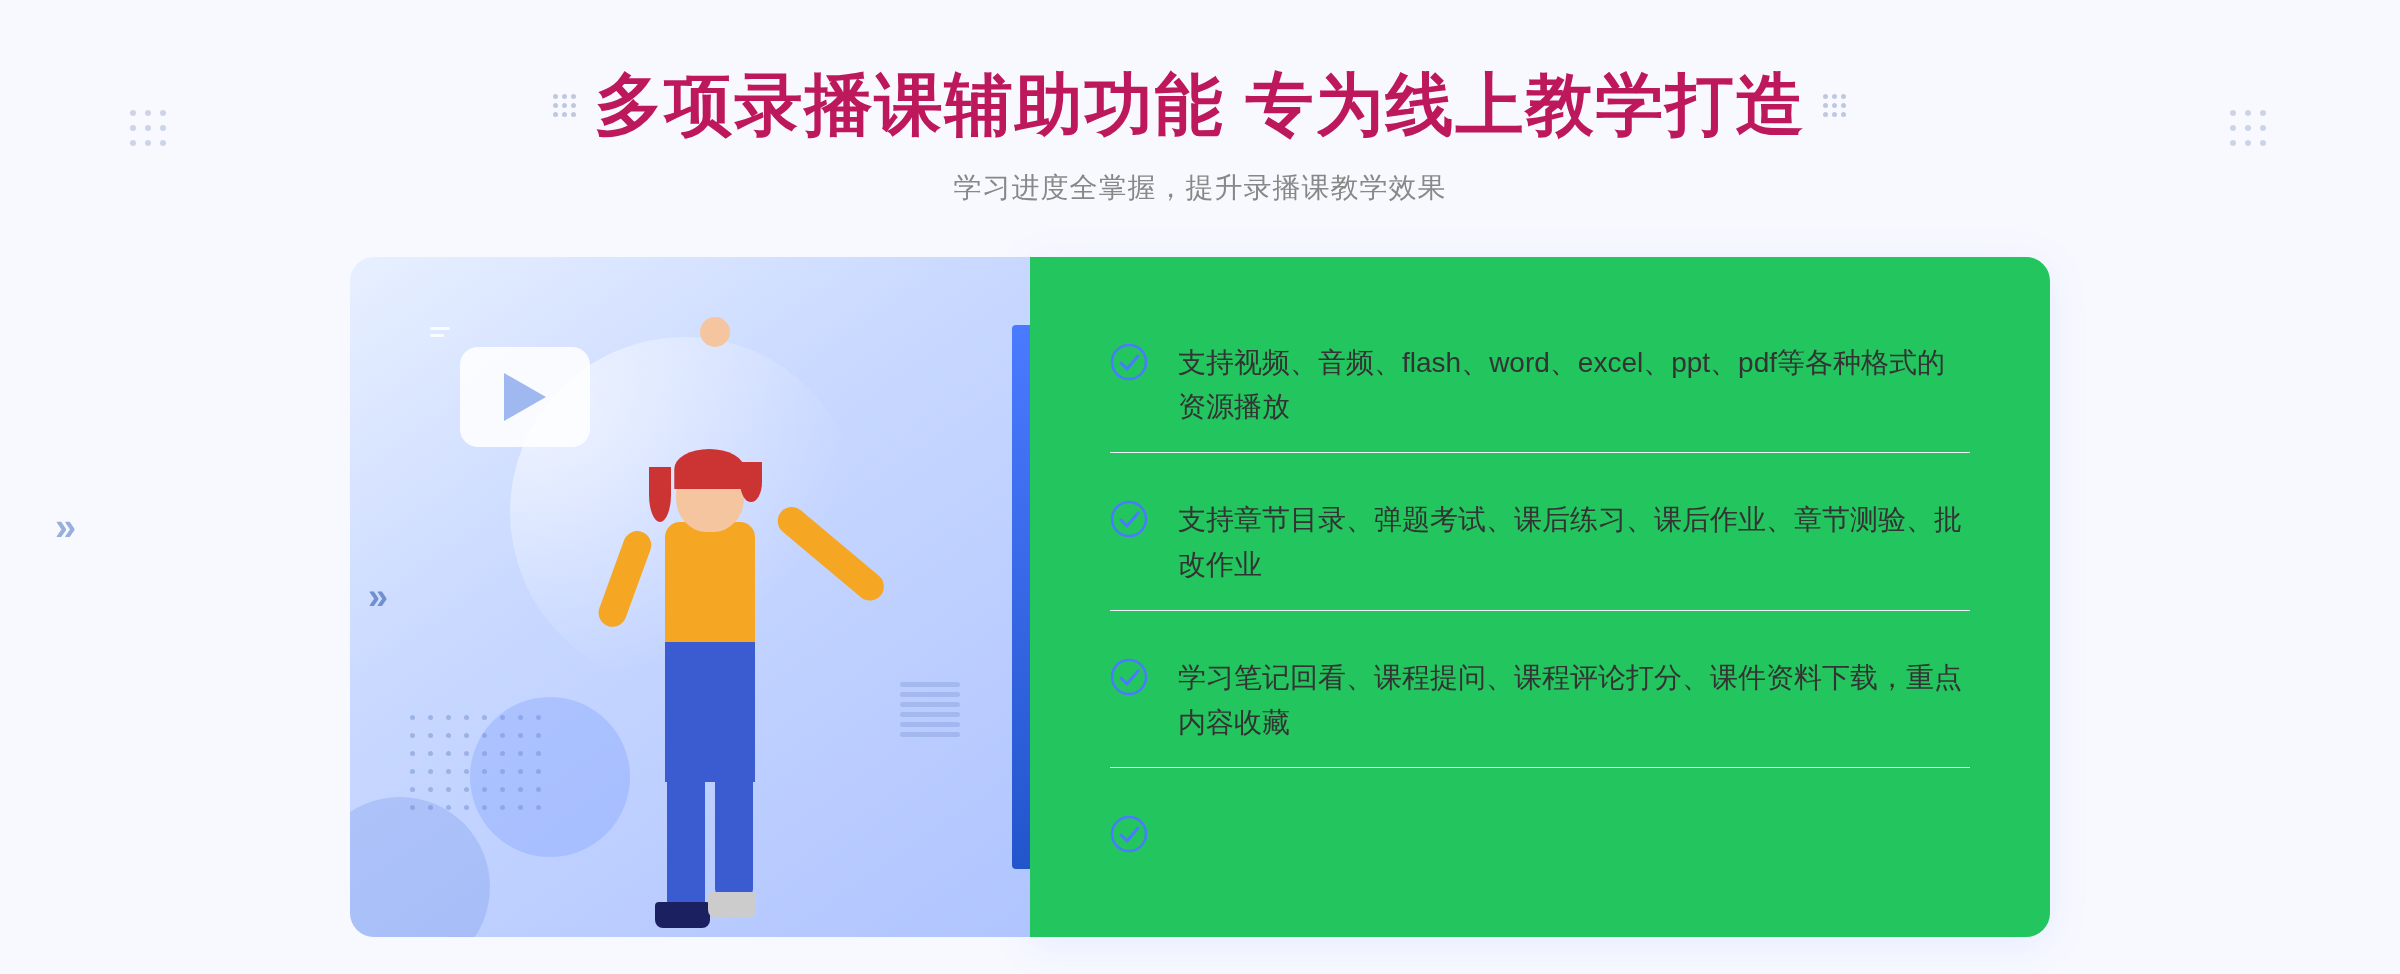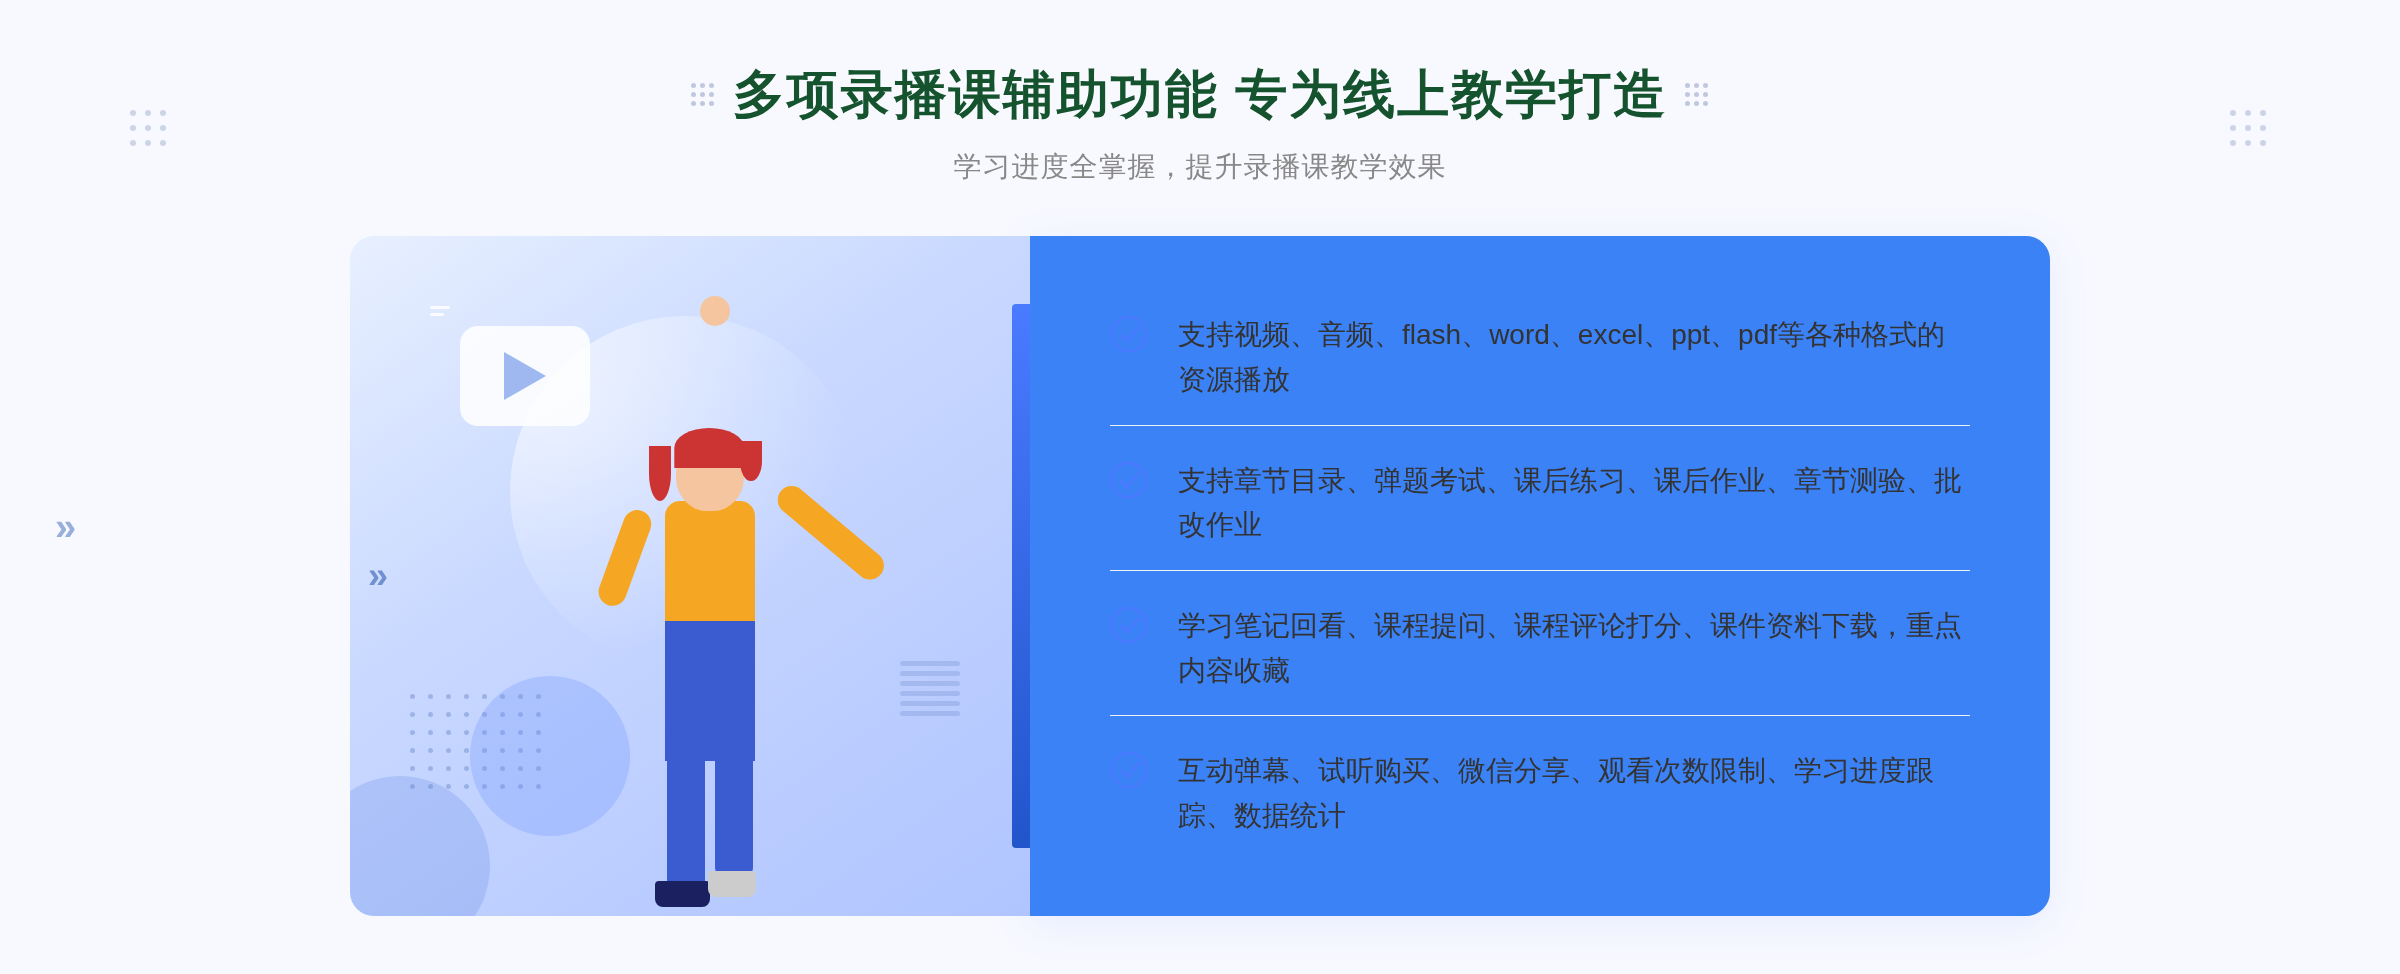--- a/index.html
+++ b/index.html
@@ -64,23 +64,23 @@
     }
 
     .title-decoration .dot-grid span {
       width: 5px;
       height: 5px;
       background: #c0c8e0;
       border-radius: 50%;
     }
 
     .main-title {
-      font-size: 52px;
+      font-size: 68px;
       font-weight: 700;
-      color: #14532d;
+      color: #be185d;
       letter-spacing: 2px;
     }
 
     .sub-title {
       font-size: 28px;
       color: #888;
       font-weight: 400;
       letter-spacing: 1px;
     }
 
@@ -392,21 +392,21 @@
       width: 350px;
       height: 350px;
       background: radial-gradient(ellipse at 10% 20%, rgba(255,255,255,0.6) 0%, transparent 70%);
       border-radius: 50%;
       pointer-events: none;
     }
 
     
     .features-panel {
       flex: 1;
-      background: #3b82f6;
+      background: #22c55e;
       border-radius: 0 24px 24px 0;
       padding: 50px 80px;
       display: flex;
       flex-direction: column;
       justify-content: space-around;
       box-shadow: 0 8px 40px rgba(100, 140, 255, 0.12);
     }
 
     .feature-item {
       display: flex;
@@ -710,19 +710,18 @@
         <span class="feature-text">学习笔记回看、课程提问、课程评论打分、课件资料下载，重点内容收藏</span>
       </div>
 
       <div class="feature-item">
         <div class="check-icon">
           <svg viewBox="0 0 38 38" fill="none" xmlns="http://www.w3.org/2000/svg">
             <circle cx="19" cy="19" r="17" stroke="#4a7aff" stroke-width="2.5"></circle>
             <polyline points="11,20 17,26 28,13" stroke="#4a7aff" stroke-width="3" stroke-linecap="round" stroke-linejoin="round"></polyline>
           </svg>
         </div>
-        <span class="feature-text">互动弹幕、试听购买、微信分享、观看次数限制、学习进度跟踪、数据统计</span>
       </div>
 
     </div>
   </div>
 
 </div>
 
 </body></html>

